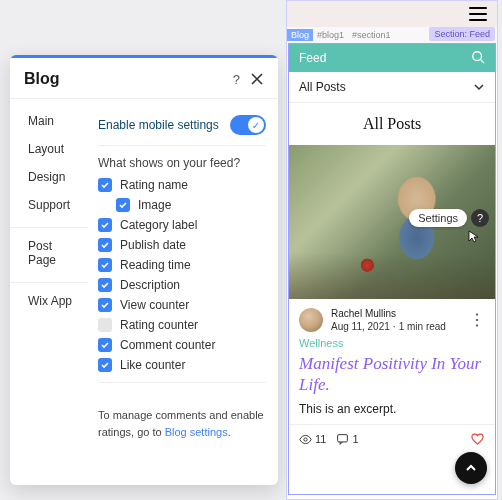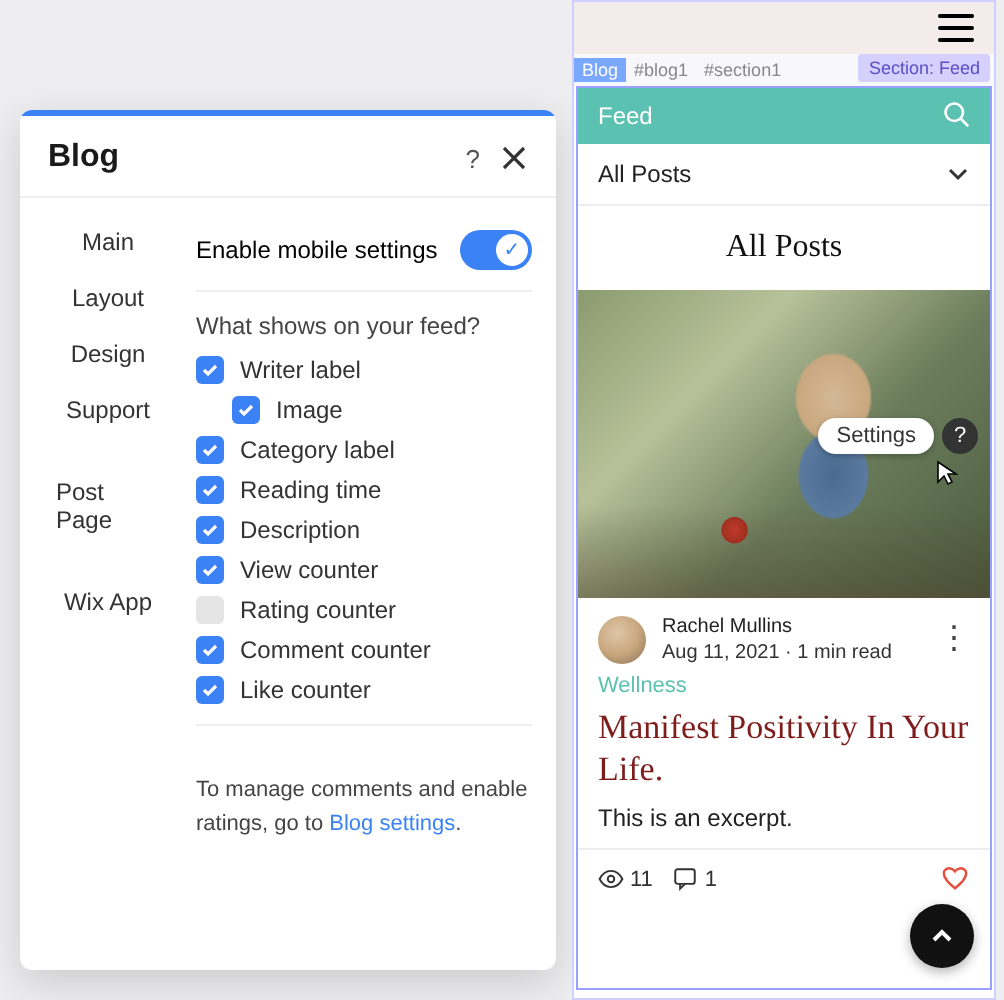--- a/index.html
+++ b/index.html
@@ -8,27 +8,27 @@
 
   
   .panel { position: absolute; left: 10px; top: 55px; width: 268px; height: 430px; background: #fff; border-radius: 6px; box-shadow: 0 6px 20px rgba(0,0,0,0.15); display: flex; flex-direction: column; overflow: hidden; }
   .panel-top { height: 3px; background: #3B82F6; }
   .panel-header { display: flex; align-items: center; padding: 12px 14px 10px; }
   .panel-title { font-size: 16px; font-weight: 700; color: #1a1a1a; flex: 1; }
   .panel-help { font-size: 13px; color: #555; margin-right: 10px; cursor: pointer; }
   .panel-close { width: 14px; height: 14px; cursor: pointer; }
   .panel-close svg { display: block; }
   .panel-body { display: flex; flex: 1; overflow: hidden; border-top: 1px solid #eee; }
-  .side { width: 78px; padding: 10px 0 0 10px; display: flex; flex-direction: column; font-size: 12px; color: #333; align-items: center; }
+  .side { width: 78px; padding: 10px 0 0 10px; display: flex; flex-direction: column; font-size: 12px; color: #333; }
   .side-item { padding: 5px 8px; border-radius: 12px; cursor: pointer; margin-bottom: 4px; text-align: left; }
   .side-item.active { background: #d6eefe; color: #2a8dde; }
   .side-div { height: 1px; background: #eee; margin: 6px 0 6px -10px; }
   .content { flex: 1; padding: 12px 12px 12px 10px; font-size: 12px; color: #333; overflow-y: auto; }
   .row { display: flex; align-items: center; justify-content: space-between; padding: 4px 0 10px; border-bottom: 1px solid #eee; margin-bottom: 10px; }
-  .row-label { font-size: 12px; color: #000000; }
+  .row-label { font-size: 12px; color: #0c4a6e; }
   .toggle { width: 36px; height: 20px; background: #3B82F6; border-radius: 10px; position: relative; cursor: pointer; }
   .toggle::after { content: "✓"; position: absolute; right: 2px; top: 2px; width: 16px; height: 16px; background: #fff; border-radius: 50%; font-size: 10px; color: #3B82F6; display: flex; align-items: center; justify-content: center; }
   .q { font-size: 12px; color: #444; margin-bottom: 8px; }
   .opts .opt { display: flex; align-items: center; margin-bottom: 6px; }
   .opt.indent { margin-left: 18px; }
   .cb { width: 14px; height: 14px; border-radius: 3px; background: #3B82F6; display: flex; align-items: center; justify-content: center; margin-right: 8px; flex-shrink: 0; }
   .cb svg { width: 10px; height: 10px; }
   .cb.off { background: #e5e5e5; }
   .opt-label { font-size: 12px; color: #333; }
   .note { font-size: 11px; color: #444; line-height: 1.5; margin-top: 10px; border-top: 1px solid #eee; padding-top: 24px; }
@@ -59,21 +59,21 @@
   .settings-pill { position: absolute; right: 6px; top: 64px; display: flex; align-items: center; gap: 4px; z-index: 2; }
   .pill { background: #fff; border-radius: 12px; padding: 3px 9px; font-size: 11px; color: #333; box-shadow: 0 1px 3px rgba(0,0,0,0.25); cursor: pointer; }
   .help-dot { width: 18px; height: 18px; border-radius: 50%; background: #333; color: #fff; font-size: 11px; display: flex; align-items: center; justify-content: center; cursor: pointer; }
   .cursor { position: absolute; right: 14px; top: 84px; width: 14px; height: 14px; z-index: 2; }
   .author-row { display: flex; align-items: center; padding: 8px 10px 4px; gap: 8px; }
   .avatar { width: 24px; height: 24px; border-radius: 50%; background: radial-gradient(circle at 40% 35%, #e0c5a8 0%, #c9a87f 50%, #8a6f55 100%); flex-shrink: 0; }
   .author-meta { flex: 1; font-size: 10px; color: #333; line-height: 1.3; }
   .author-name { font-size: 10px; color: #222; }
   .more { font-size: 16px; color: #444; cursor: pointer; line-height: 0.5; }
   .cat-label { font-size: 11px; color: #5bc1b1; padding: 0 10px 2px; }
-  .post-title { font-family: Georgia, "Times New Roman", serif; font-size: 17px; color: #7f1d1d; padding: 2px 10px 6px; line-height: 1.25; }
+  .post-title { font-family: Georgia, "Times New Roman", serif; font-style: italic; font-size: 17px; color: #8b5cf6; padding: 2px 10px 6px; line-height: 1.25; }
   .excerpt { font-size: 12px; color: #222; padding: 0 10px 8px; }
   .stats { display: flex; align-items: center; gap: 10px; padding: 6px 10px; font-size: 11px; color: #333; border-top: 1px solid #eee; }
   .stat { display: flex; align-items: center; gap: 3px; }
   .stat svg { width: 13px; height: 13px; }
   .heart { margin-left: auto; }
   .heart svg { width: 15px; height: 15px; }
   .fab { position: absolute; right: 8px; bottom: 10px; width: 32px; height: 32px; border-radius: 50%; background: #111; display: flex; align-items: center; justify-content: center; cursor: pointer; box-shadow: 0 2px 6px rgba(0,0,0,0.3); }
   .fab svg { width: 14px; height: 14px; }
 </style>
 </head>
@@ -109,37 +109,45 @@
           <div class="toggle"></div>
         </div>
         <div class="q">What shows on your feed?</div>
         <div class="opts" id="opts">
             <div class="opt">
               <div class="cb">
                 <svg viewBox="0 0 10 10">
                   <path d="M2 5 L4 7 L8 3" stroke="#fff" stroke-width="1.6" fill="none"></path>
                 </svg>
               </div>
-              <span class="opt-label">Writer label</span>
+              <span class="opt-label">Rating name</span>
             </div>
             <div class="opt indent">
               <div class="cb">
                 <svg viewBox="0 0 10 10">
                   <path d="M2 5 L4 7 L8 3" stroke="#fff" stroke-width="1.6" fill="none"></path>
                 </svg>
               </div>
               <span class="opt-label">Image</span>
             </div>
             <div class="opt">
               <div class="cb">
                 <svg viewBox="0 0 10 10">
                   <path d="M2 5 L4 7 L8 3" stroke="#fff" stroke-width="1.6" fill="none"></path>
                 </svg>
               </div>
               <span class="opt-label">Category label</span>
+            </div>
+            <div class="opt">
+              <div class="cb">
+                <svg viewBox="0 0 10 10">
+                  <path d="M2 5 L4 7 L8 3" stroke="#fff" stroke-width="1.6" fill="none"></path>
+                </svg>
+              </div>
+              <span class="opt-label">Publish date</span>
             </div>
             <div class="opt">
               <div class="cb">
                 <svg viewBox="0 0 10 10">
                   <path d="M2 5 L4 7 L8 3" stroke="#fff" stroke-width="1.6" fill="none"></path>
                 </svg>
               </div>
               <span class="opt-label">Reading time</span>
             </div>
             <div class="opt">

